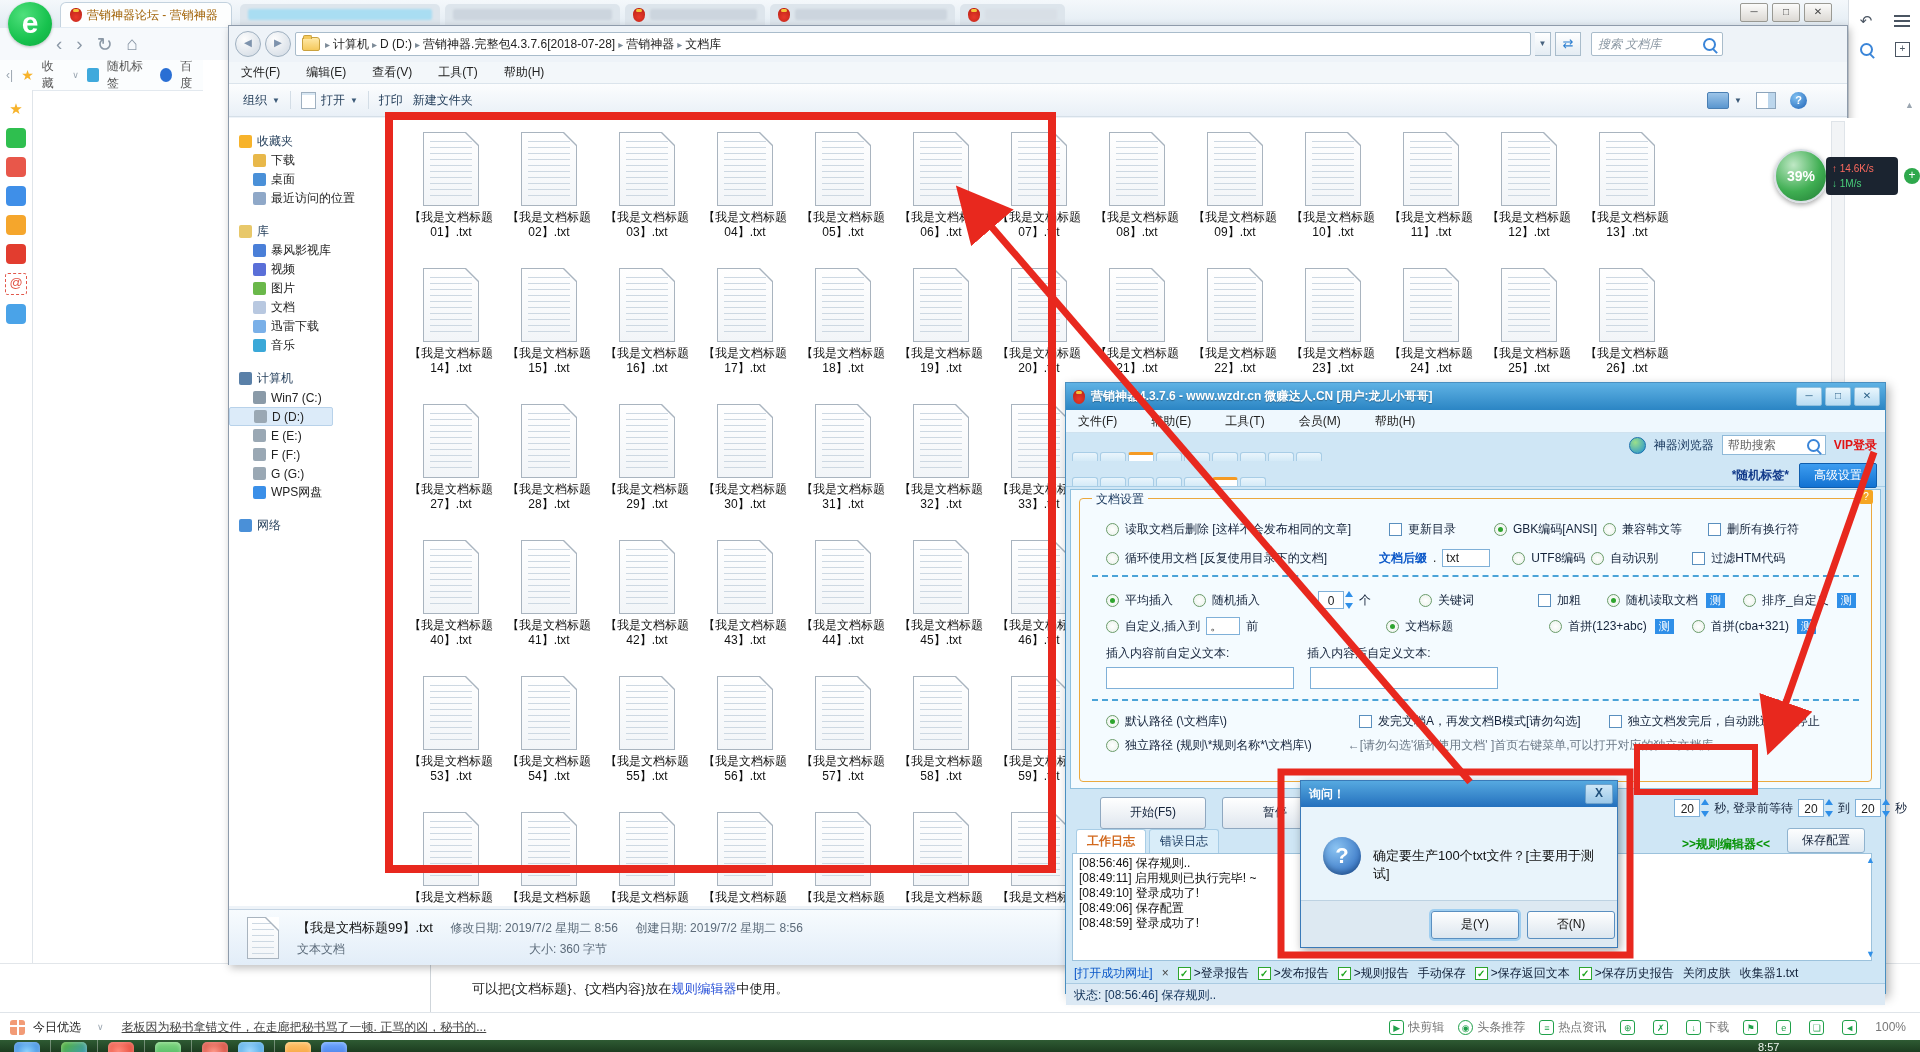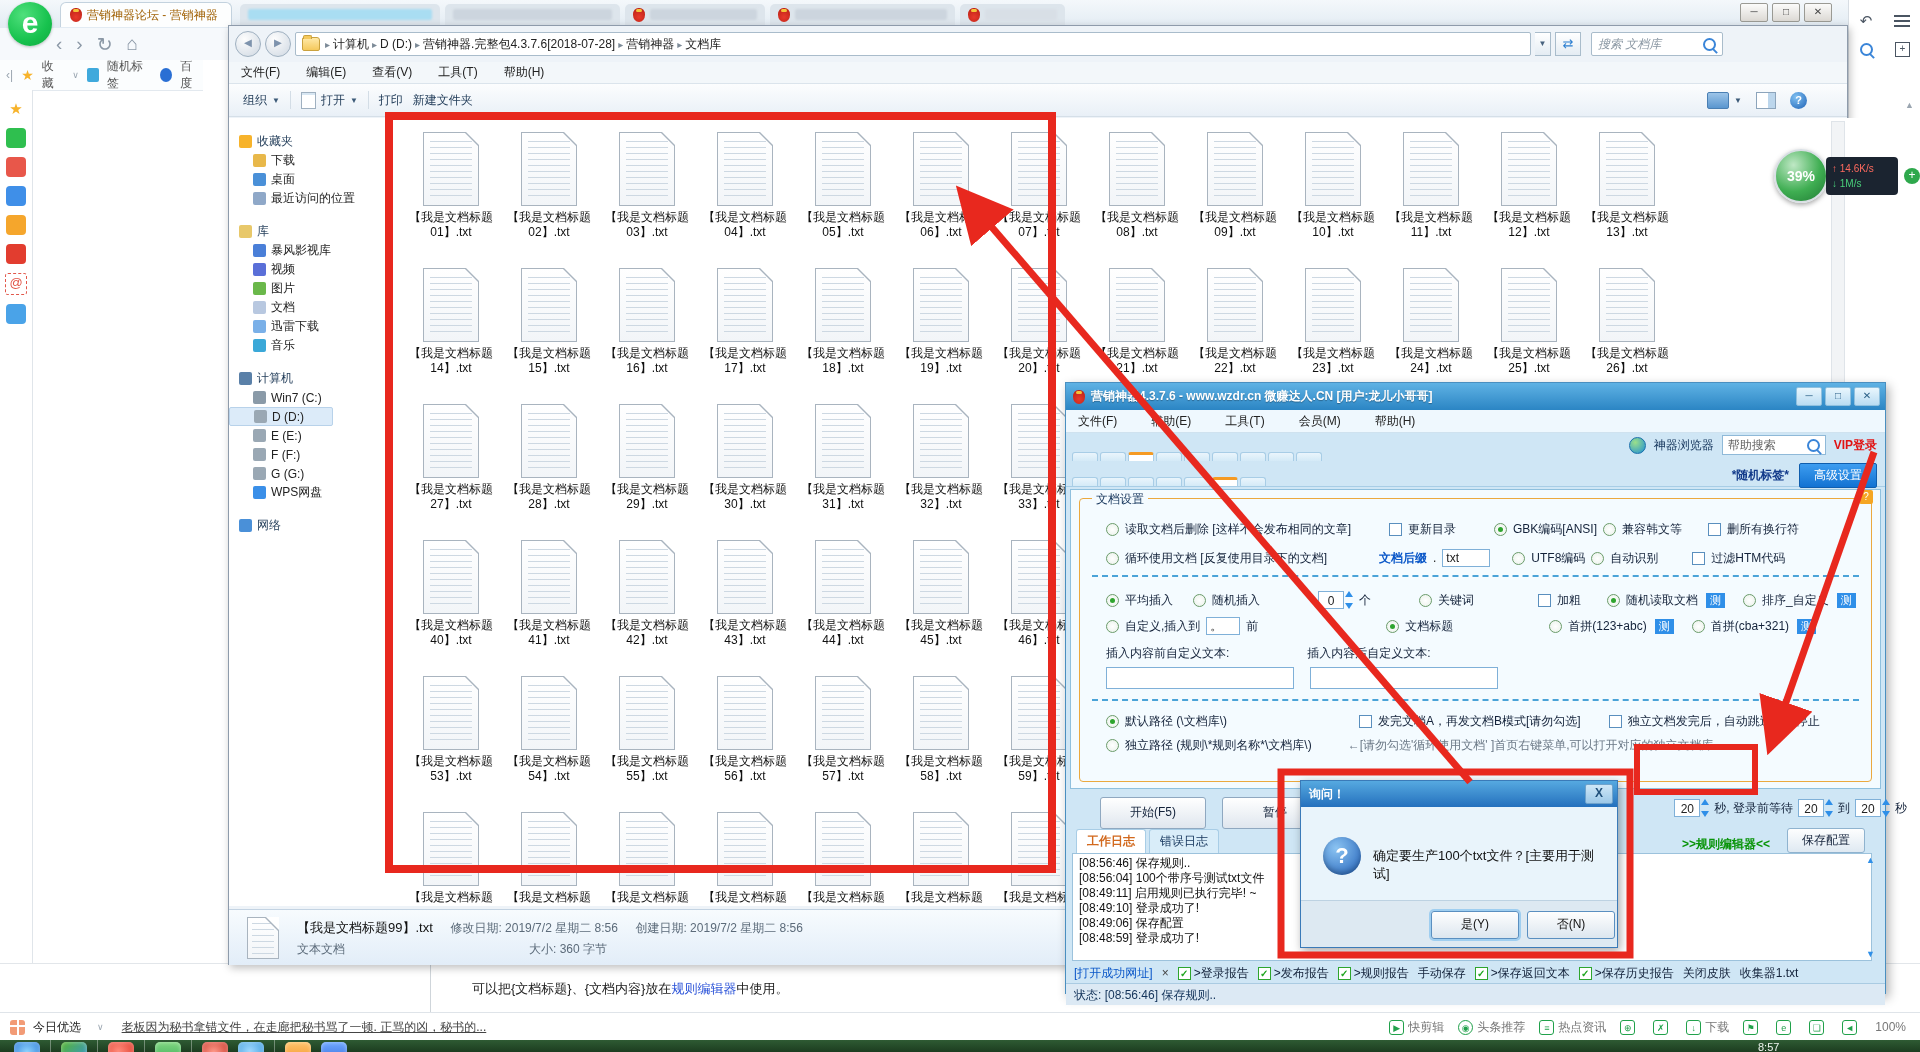--- a/index.html
+++ b/index.html
@@ -1297,21 +1297,20 @@
     <div id="mk-logtabs">
       <span class="logtab active">工作日志</span>
       <span class="logtab">错误日志</span>
       <span id="rule-editor">&gt;&gt;规则编辑器&lt;&lt;</span>
       <span id="save-cfg">保存配置</span>
     </div>
 
     <div id="mk-log">
 
     <div class="logline">[08:56:46] 保存规则..</div>
-        <div class="logline">[08:56:04] 100个带序号测试txt文件</div>
         <div class="logline">[08:49:11] 启用规则已执行完毕! ~</div>
         <div class="logline">[08:49:10] 登录成功了!</div>
         <div class="logline">[08:49:06] 保存配置</div>
         <div class="logline">[08:48:59] 登录成功了!</div>
       </div>
     <div id="log-scroll">
         <i>▲</i>
         <i>▼</i>
       </div>
 

